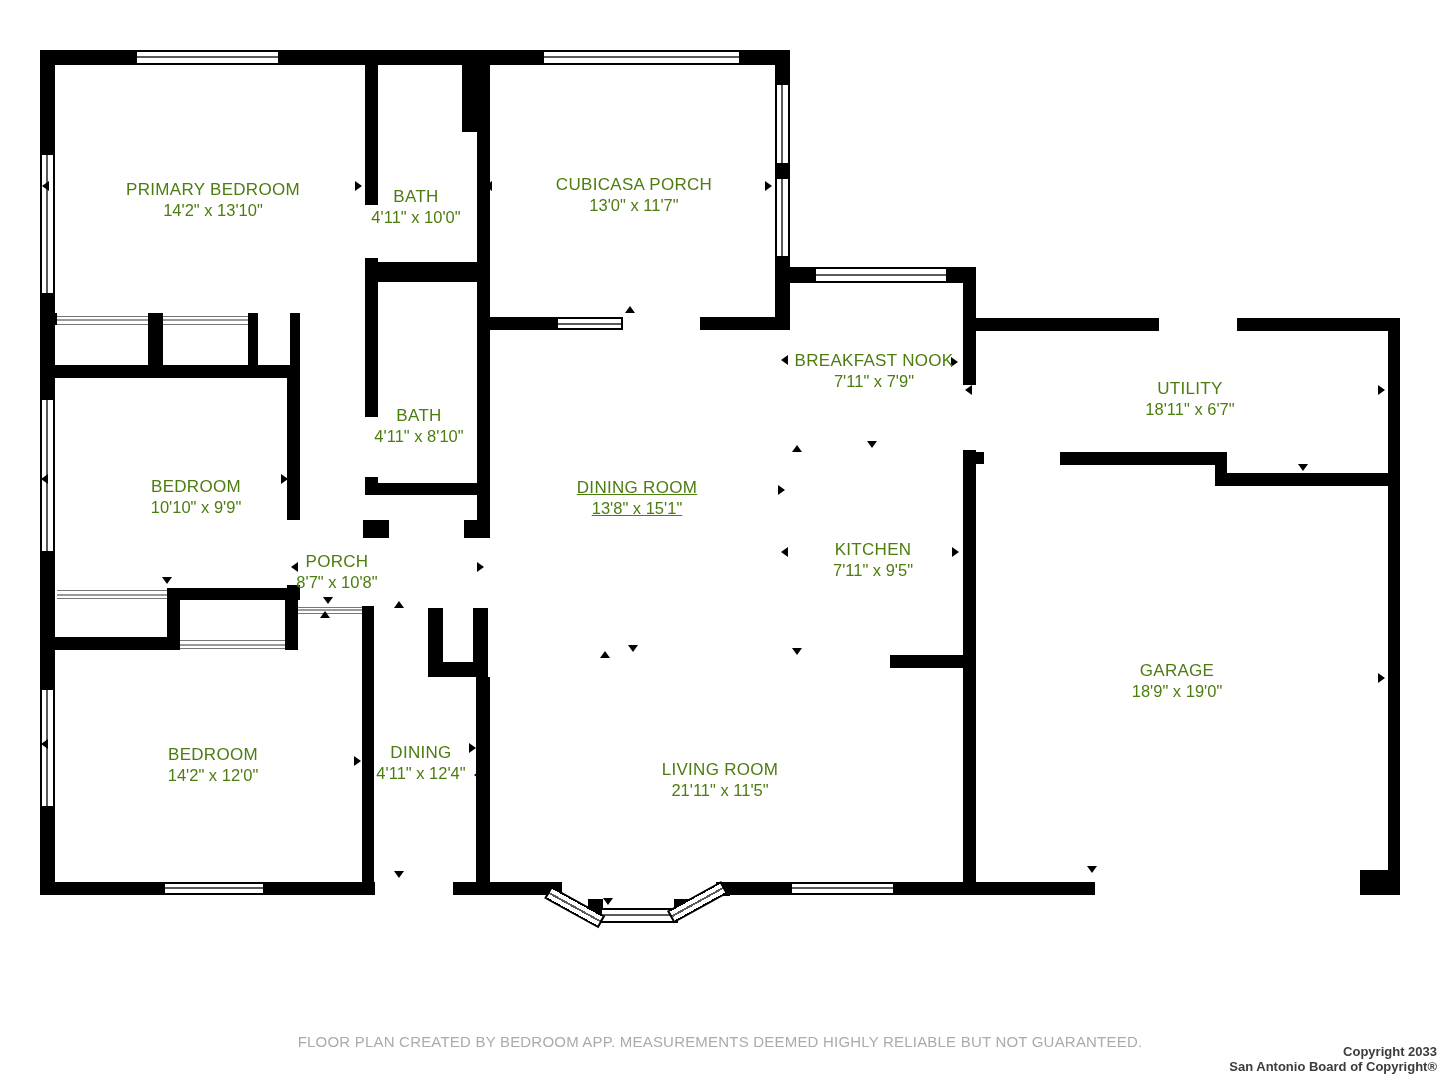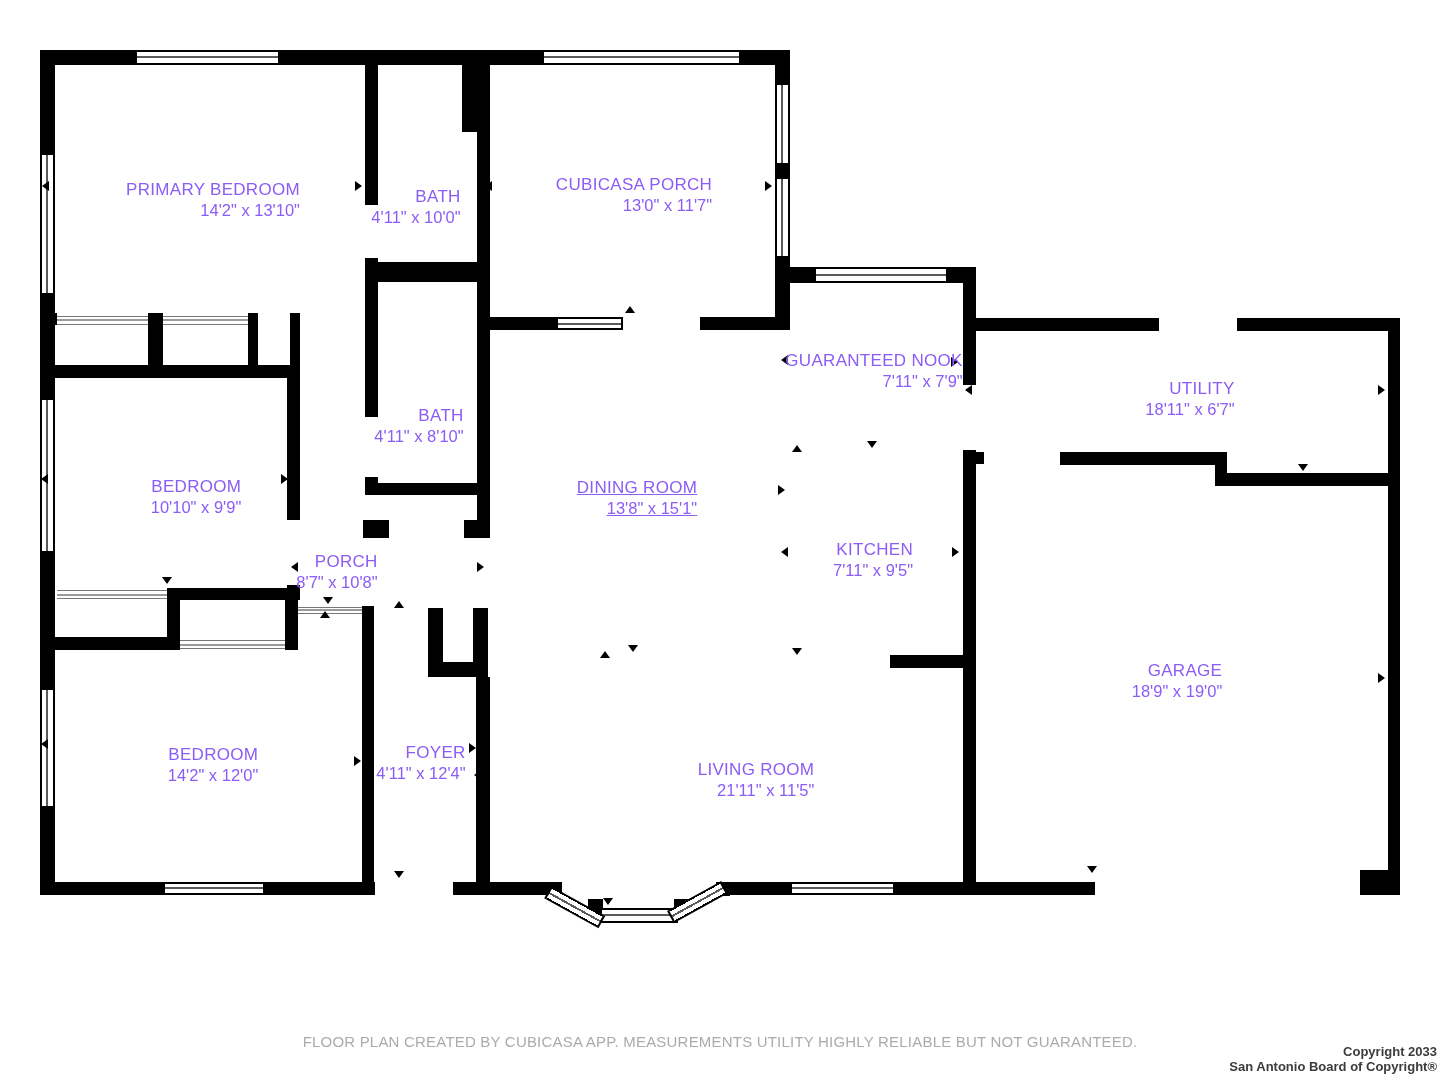--- a/index.html
+++ b/index.html
@@ -32,21 +32,21 @@
     position:absolute;box-sizing:border-box;
     background:linear-gradient(to bottom,
       #777 0 1px,
       #fff 1px calc(50% - 1px),
       #9a9a9a calc(50% - 1px) calc(50% + 1px),
       #fff calc(50% + 1px) calc(100% - 1px),
       #777 calc(100% - 1px) 100%);
   }
   .room-label{
     position:absolute;transform:translate(-50%,-50%);
-    text-align:right;color:#8b5cf6;white-space:nowrap;
+    text-align:center;color:#4d7c0f;white-space:nowrap;
   }
   .room-name{font-size:17px;line-height:21px;letter-spacing:.3px;}
   .room-dims{font-size:16.5px;line-height:21px;}
   .tri{position:absolute;width:0;height:0;}
   .tri-up{border-left:5px solid transparent;border-right:5px solid transparent;border-bottom:7px solid #000;}
   .tri-down{border-left:5px solid transparent;border-right:5px solid transparent;border-top:7px solid #000;}
   .tri-left{border-top:5px solid transparent;border-bottom:5px solid transparent;border-right:7px solid #000;}
   .tri-right{border-top:5px solid transparent;border-bottom:5px solid transparent;border-left:7px solid #000;}
   .footer-note{
     position:absolute;left:0;top:1033px;width:100%;text-align:center;
@@ -190,21 +190,21 @@
       </div>
       <div class="room-label" style="left: 416px; top: 207px;">
         <div class="room-name">BATH</div>
         <div class="room-dims">4'11" x 10'0"</div>
       </div>
       <div class="room-label" style="left: 634px; top: 195px;">
         <div class="room-name">CUBICASA PORCH</div>
         <div class="room-dims">13'0" x 11'7"</div>
       </div>
       <div class="room-label" style="left: 874px; top: 371px;">
-        <div class="room-name">GUARANTEED NOOK</div>
+        <div class="room-name">BREAKFAST NOOK</div>
         <div class="room-dims">7'11" x 7'9"</div>
       </div>
       <div class="room-label" style="left: 1190px; top: 399px;">
         <div class="room-name">UTILITY</div>
         <div class="room-dims">18'11" x 6'7"</div>
       </div>
       <div class="room-label" style="left: 419px; top: 426px;">
         <div class="room-name">BATH</div>
         <div class="room-dims">4'11" x 8'10"</div>
       </div>
@@ -226,26 +226,26 @@
       </div>
       <div class="room-label" style="left: 1177px; top: 681px;">
         <div class="room-name">GARAGE</div>
         <div class="room-dims">18'9" x 19'0"</div>
       </div>
       <div class="room-label" style="left: 213px; top: 765px;">
         <div class="room-name">BEDROOM</div>
         <div class="room-dims">14'2" x 12'0"</div>
       </div>
       <div class="room-label" style="left: 421px; top: 763px;">
-        <div class="room-name">FOYER</div>
+        <div class="room-name">DINING</div>
         <div class="room-dims">4'11" x 12'4"</div>
       </div>
-      <div class="room-label" style="left: 756px; top: 780px;">
+      <div class="room-label" style="left: 720px; top: 780px;">
         <div class="room-name">LIVING ROOM</div>
         <div class="room-dims">21'11" x 11'5"</div>
       </div>
     </div>
-  <div class="footer-note">FLOOR PLAN CREATED BY CUBICASA APP. MEASUREMENTS UTILITY HIGHLY RELIABLE BUT NOT GUARANTEED.</div>
+  <div class="footer-note">FLOOR PLAN CREATED BY BEDROOM APP. MEASUREMENTS DEEMED HIGHLY RELIABLE BUT NOT GUARANTEED.</div>
   <div class="copyright">
     <div>Copyright 2033</div>
     <div>San Antonio Board of Copyright®</div>
   </div>
 </div>
 
 </body></html>

